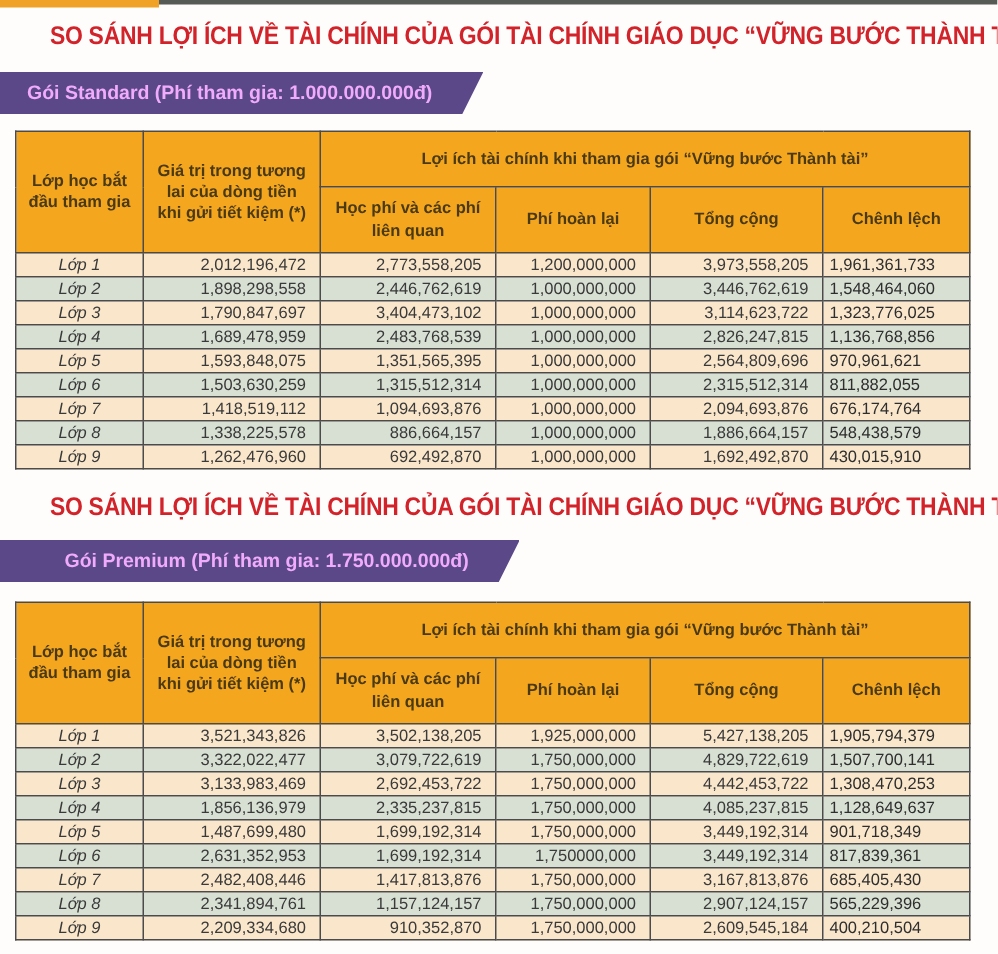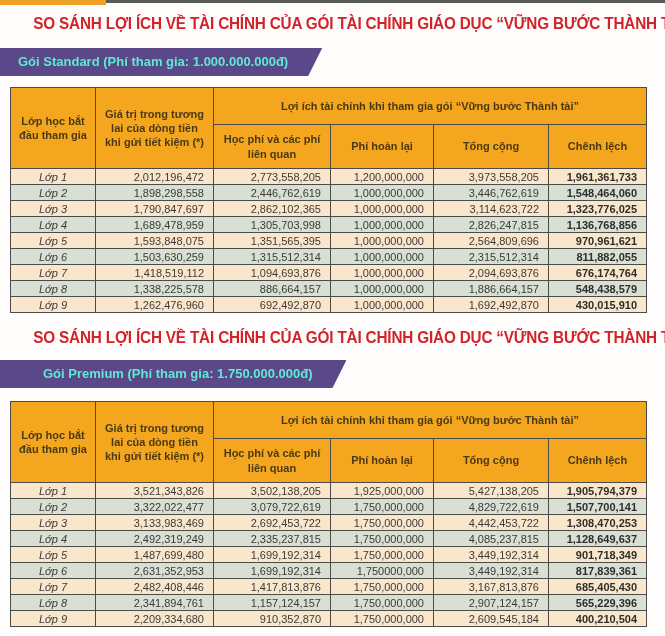--- a/index.html
+++ b/index.html
@@ -14,39 +14,39 @@
   }
   .top-strip{position:relative;height:5px;width:665px;}
   .top-strip .seg-orange{position:absolute;left:0;top:0;width:106px;height:5px;background:var(--strip-orange);}
   .top-strip .seg-dark{position:absolute;left:106px;top:0;right:0;height:3px;background:var(--strip-dark);}
   .main-title{
     margin-top:8px;height:21px;line-height:21px;text-align:center;white-space:nowrap;
     font-size:17px;font-weight:bold;color:var(--title-red);
     letter-spacing:-0.2px;transform:scaleX(.9);transform-origin:50% 50%;
   }
   .badge{
-    margin-top:14px;display:inline-block;background:var(--badge-purple);color:#5eead4;
+    margin-top:14px;display:inline-block;background:var(--badge-purple);color:#f0abfc;
     font-size:13px;font-weight:bold;padding:6px 34px 7px 18px;
     clip-path:polygon(0 0,100% 0,calc(100% - 14px) 100%,0 100%);
   }
   .pkg-table{
     margin:11px 0 0 10px;width:636px;border-collapse:collapse;table-layout:fixed;
     font-size:11px;color:var(--cell-text);
   }
   .pkg-table th,.pkg-table td{border:1px solid var(--line);}
   .pkg-table th{
     background:var(--header-orange);color:var(--header-text);
     font-weight:bold;text-align:center;vertical-align:middle;line-height:1.3;padding:2px 6px;
   }
   .pkg-table thead tr.group-row th.group{height:37px;}
   .pkg-table thead tr.sub-row th{height:44px;}
   .pkg-table td{height:16px;padding:1px 9px 1px 4px;}
   .pkg-table td.c0{text-align:center;padding:1px 4px;font-style:italic;}
   .pkg-table td.num{text-align:right;}
-  .pkg-table td.diff{text-align:right;font-weight:bold;color:#2e2e2e;}
+  .pkg-table td.diff{text-align:left;font-weight:normal;color:#2e2e2e;}
   .pkg-table tbody tr:nth-child(odd) td{background:var(--row-cream);}
   .pkg-table tbody tr:nth-child(even) td{background:var(--row-sage);}
   .w-c0{width:85px;}.w-c1{width:118px;}.w-c2{width:117px;}.w-c3{width:103px;}.w-c4{width:115px;}.w-c5{width:98px;}
   .sec2-title{margin-top:14px;}
   .sec2-badge{margin-top:12px;padding-left:43px;}
   .t2{margin-top:13px;}
 </style>
 </head>
 <body>
 
@@ -96,29 +96,29 @@
         <td class="c0">Lớp 2</td>
         <td class="num">1,898,298,558</td>
         <td class="num">2,446,762,619</td>
         <td class="num">1,000,000,000</td>
         <td class="num">3,446,762,619</td>
         <td class="diff">1,548,464,060</td>
       </tr>
     <tr>
         <td class="c0">Lớp 3</td>
         <td class="num">1,790,847,697</td>
-        <td class="num">2,862,102,365</td>
+        <td class="num">3,404,473,102</td>
         <td class="num">1,000,000,000</td>
         <td class="num">3,114,623,722</td>
         <td class="diff">1,323,776,025</td>
       </tr>
     <tr>
         <td class="c0">Lớp 4</td>
         <td class="num">1,689,478,959</td>
-        <td class="num">1,305,703,998</td>
+        <td class="num">2,483,768,539</td>
         <td class="num">1,000,000,000</td>
         <td class="num">2,826,247,815</td>
         <td class="diff">1,136,768,856</td>
       </tr>
     <tr>
         <td class="c0">Lớp 5</td>
         <td class="num">1,593,848,075</td>
         <td class="num">1,351,565,395</td>
         <td class="num">1,000,000,000</td>
         <td class="num">2,564,809,696</td>
@@ -205,21 +205,21 @@
     <tr>
         <td class="c0">Lớp 3</td>
         <td class="num">3,133,983,469</td>
         <td class="num">2,692,453,722</td>
         <td class="num">1,750,000,000</td>
         <td class="num">4,442,453,722</td>
         <td class="diff">1,308,470,253</td>
       </tr>
     <tr>
         <td class="c0">Lớp 4</td>
-        <td class="num">2,492,319,249</td>
+        <td class="num">1,856,136,979</td>
         <td class="num">2,335,237,815</td>
         <td class="num">1,750,000,000</td>
         <td class="num">4,085,237,815</td>
         <td class="diff">1,128,649,637</td>
       </tr>
     <tr>
         <td class="c0">Lớp 5</td>
         <td class="num">1,487,699,480</td>
         <td class="num">1,699,192,314</td>
         <td class="num">1,750,000,000</td>

